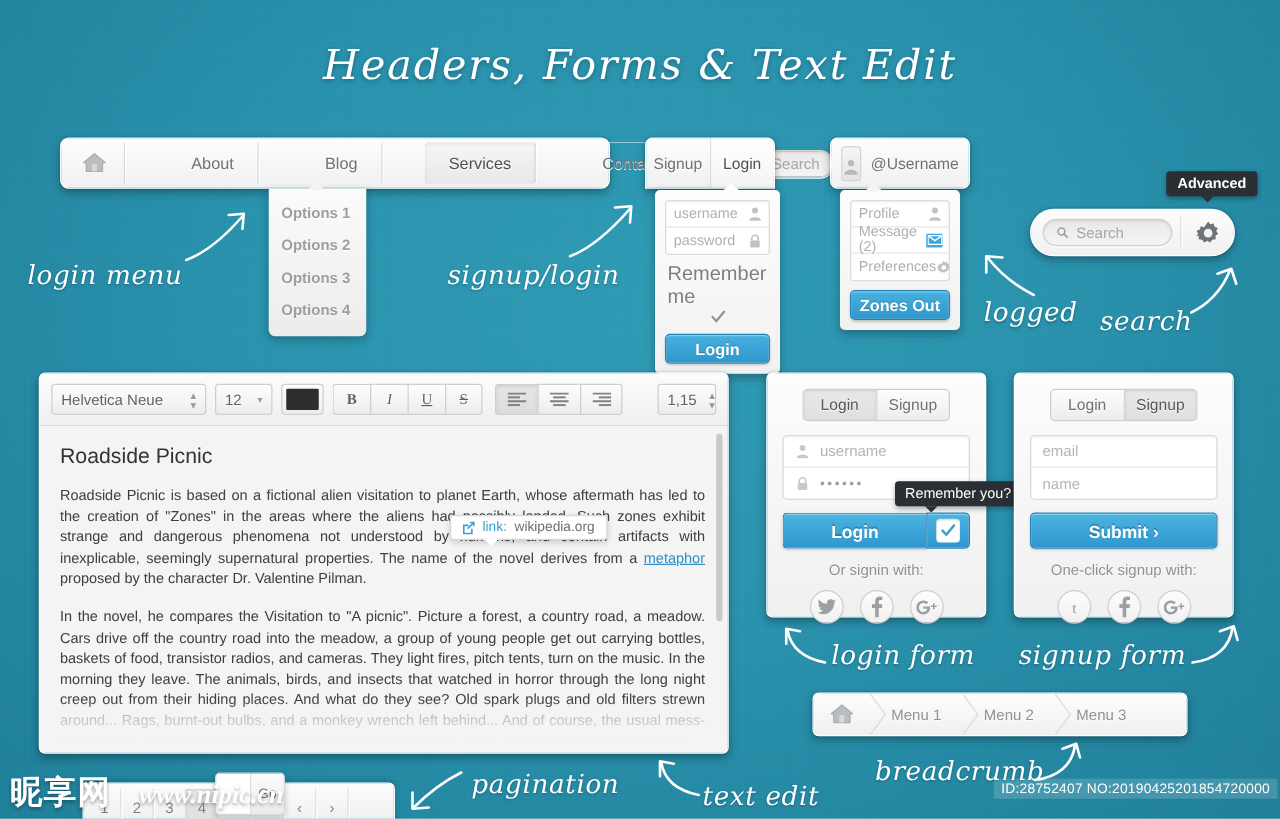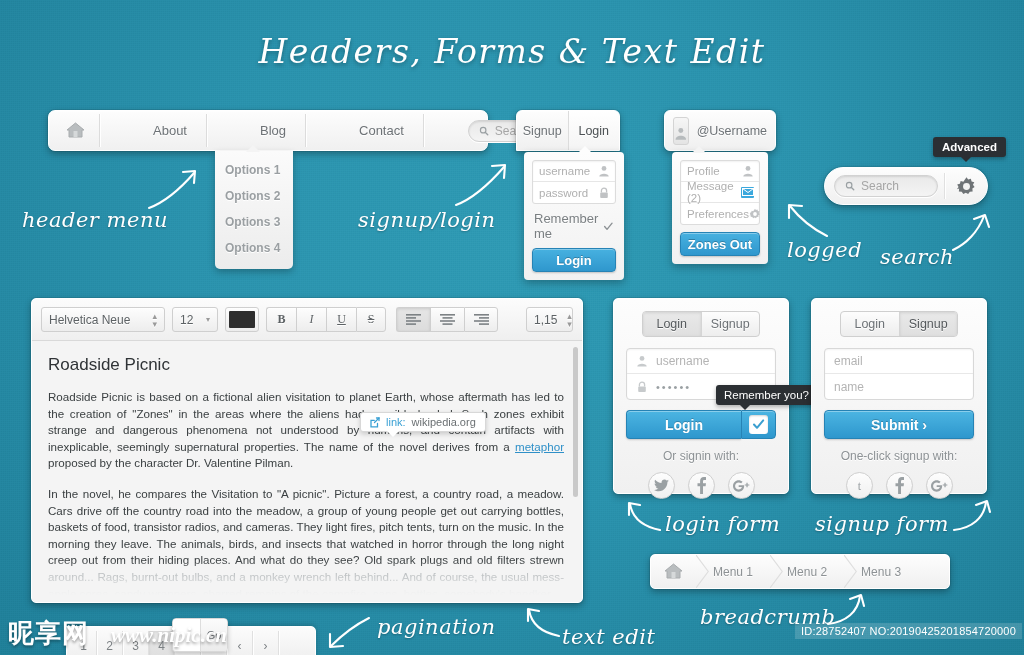--- a/index.html
+++ b/index.html
@@ -152,22 +152,23 @@
   .field-row {
     display: flex; align-items: center; justify-content: space-between;
     height: 21px; padding: 0 5px 0 6px;
     font-size: 11.5px; color: #b0b0b0;
     border-bottom: 1px solid #e6e6e6;
   }
   .field-row:last-child { border-bottom: none; }
   .mini-icon { width: 12px; height: 12px; opacity: .55; flex: 0 0 auto; }
   .remember-row {
     display: flex; align-items: center; justify-content: space-between;
-    font-size: 13px; color: #7a7f82; margin-bottom: 7px; padding: 0 2px;
+    font-size: 16px; color: #7a7f82; margin-bottom: 7px; padding: 0 2px;
     text-shadow: 0 1px 0 #fff;
+    flex-direction: column;
   }
   .btn-blue {
     display: flex; align-items: center; justify-content: center;
     height: 24px; width: 100%;
     background: linear-gradient(to bottom,#47b1e0,#2f97cd);
     border: 1px solid #2683b5;
     border-radius: 4px;
     color: #fff; font-size: 13px; font-weight: bold;
     text-shadow: 0 -1px 0 rgba(0,0,0,0.25);
     box-shadow: inset 0 1px 0 rgba(255,255,255,0.35), 0 1px 2px rgba(0,0,0,0.2);
@@ -454,20 +455,21 @@
 
 <div class="panel" id="header-menu">
   <div class="hm-item">
     <svg width="19" height="17" viewBox="0 0 19 17">
       <path d="M9.5 1 L1 8 L3 8 L3 15 L16 15 L16 8 L18 8 Z" fill="#b9bdbf" stroke="#a8acae" stroke-width="1" stroke-linejoin="round"></path>
       <rect x="7.5" y="9" width="4" height="6" fill="#d6d9da"></rect>
     </svg>
   </div>
   <div class="hm-item">About</div>
   <div class="hm-item">Blog</div>
+  <div class="hm-item active">Services</div>
   <div class="hm-item">Contact</div>
   <div class="hm-search">
     <div class="pill-input">
       <svg class="mag" viewBox="0 0 12 12">
         <circle cx="5" cy="5" r="3.3" fill="none" stroke="#9aa0a3" stroke-width="1.4"></circle>
         <line x1="7.4" y1="7.4" x2="10.5" y2="10.5" stroke="#9aa0a3" stroke-width="1.6" stroke-linecap="round"></line>
       </svg>
       <span>Search</span>
     </div>
   </div>
@@ -779,21 +781,21 @@
   <div class="pg">5</div>
   <div class="pg">...</div>
   <div class="pg">‹</div>
   <div class="pg">›</div>
 </div>
 <div id="goto-box">
   <div class="gi"></div>
   <div class="gb">Go</div>
 </div>
 
-<div class="hand" style="left:22px; top:208px; font-size:21px;">header menu</div>
+<div class="hand" style="left:22px; top:208px; font-size:21px;">login menu</div>
 <div class="arrow" style="left:145px; top:168px;">
   <svg width="60" height="42" viewBox="0 0 60 42">
     <path d="M4 40 C20 34, 36 20, 49 5" fill="none" stroke="#fff" stroke-width="2.1" stroke-linecap="round"></path>
     <path d="M38 4 L50 3 L49 15" fill="none" stroke="#fff" stroke-width="2.1" stroke-linecap="round" stroke-linejoin="round"></path>
   </svg>
 </div>
 
 <div class="hand" style="left:358px; top:208px; font-size:21px;">signup/login</div>
 <div class="arrow" style="left:452px; top:163px;">
   <svg width="60" height="45" viewBox="0 0 60 45">

